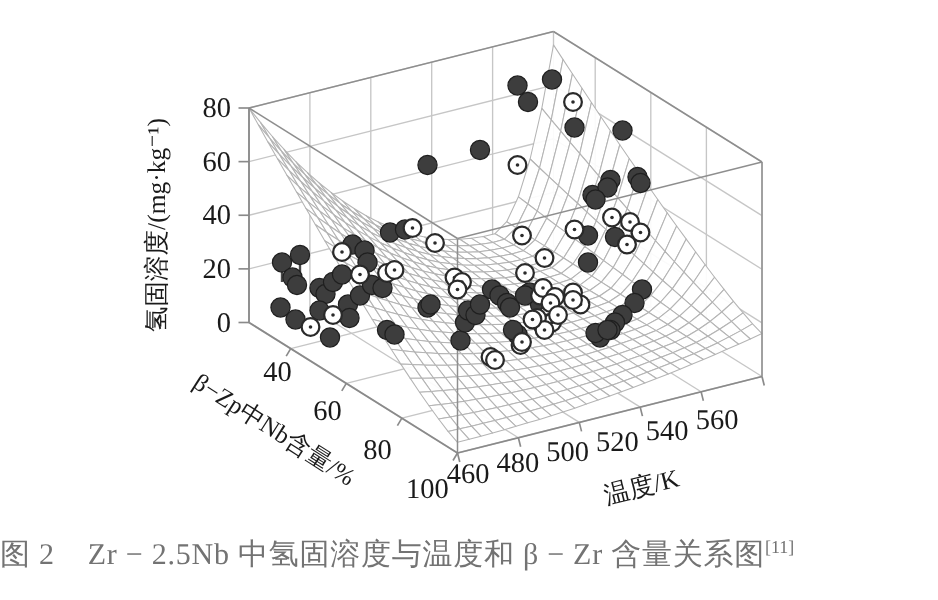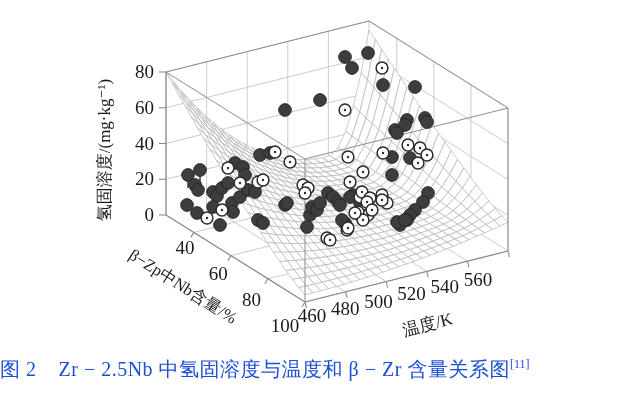--- a/index.html
+++ b/index.html
@@ -1,20 +1,20 @@
 <!DOCTYPE html>
 <html><head>
 <meta charset="utf-8">
 <style>
   html,body{margin:0;padding:0;background:#ffffff;}
   body{width:625px;height:400px;overflow:hidden;font-family:"Liberation Serif","DejaVu Serif",serif;}
   .fig{position:relative;width:625px;height:400px;background:#fff;}
   .plot-svg{position:absolute;left:0;top:0;}
   .caption{position:absolute;left:0;top:356px;width:522px;text-align:center;
-           font-size:20px;color:#1d4ed8;letter-spacing:0.5px;white-space:nowrap;}
+           font-size:20px;color:#737373;letter-spacing:0.5px;white-space:nowrap;}
   .caption .pre{margin-right:22px;}
   .caption sup{font-size:12px;letter-spacing:0;}
 </style>
 </head>
 <body>
 
 <div class="fig">
   <svg class="plot-svg" id="plot" width="625" height="352" viewBox="0 0 625 352">
       <g>
         <line x1="166" y1="215" x2="304.9975" y2="302" stroke="#c6c6c6" stroke-width="0.9"></line>

